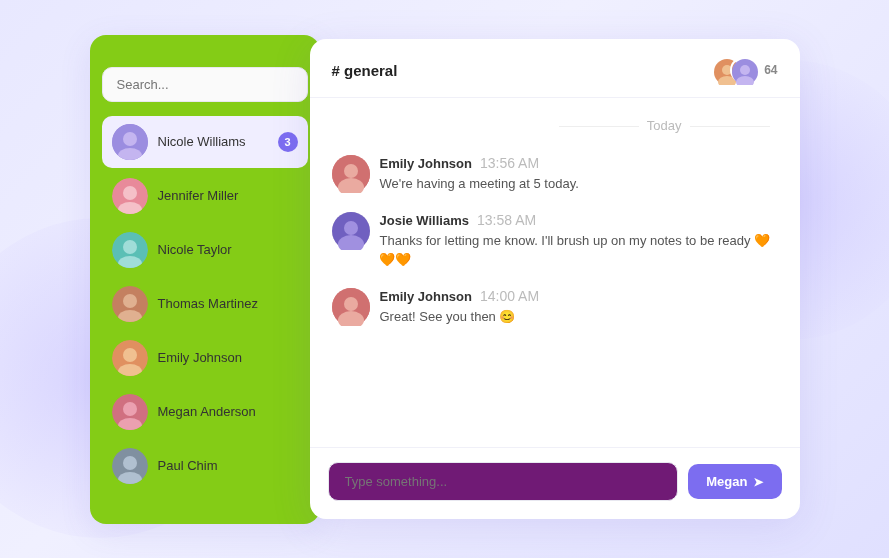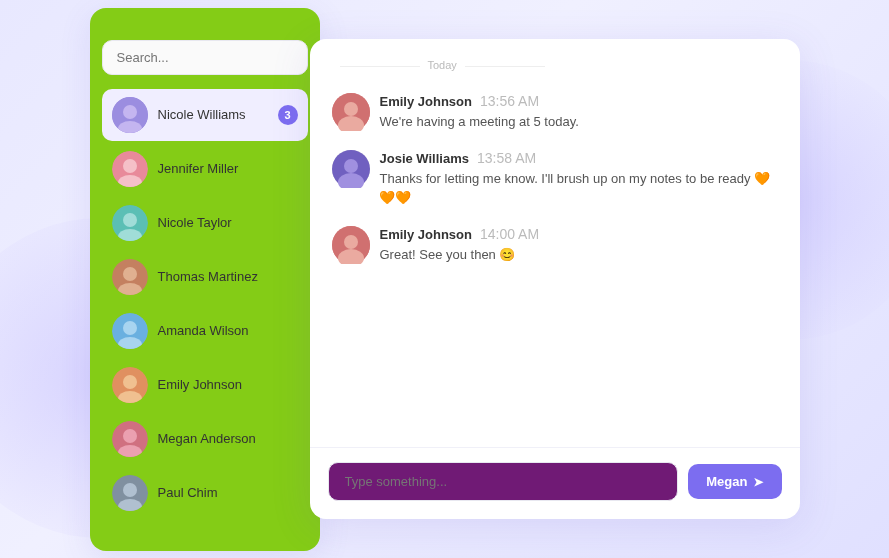--- a/index.html
+++ b/index.html
@@ -167,22 +167,22 @@
     .chat-messages {
       flex: 1;
       padding: 16px 22px;
       display: flex;
       flex-direction: column;
       gap: 18px;
       overflow-y: auto;
     }
 
     .date-divider {
-      text-align: left;
-      font-size: 11px;
+      text-align: right;
+      font-size: 13px;
       color: #bbb;
       margin: 4px 0;
       position: relative;
     }
     .date-divider::before, .date-divider::after {
       content: '';
       display: inline-block;
       width: 80px;
       height: 1px;
       background: #eee;
@@ -332,30 +332,20 @@
         <div class="face-avatar">
           <svg width="36" height="36" viewBox="0 0 36 36">
             <circle cx="18" cy="18" r="18" fill="#c48060"></circle>
             <circle cx="18" cy="15" r="7" fill="#e0b090"></circle>
             <ellipse cx="18" cy="32" rx="12" ry="8" fill="#e0b090"></ellipse>
           </svg>
         </div>
         <span class="contact-name">Thomas Martinez</span>
       </div>
 
-      <div class="contact-item">
-        <div class="face-avatar">
-          <svg width="36" height="36" viewBox="0 0 36 36">
-            <circle cx="18" cy="18" r="18" fill="#6ab0e0"></circle>
-            <circle cx="18" cy="15" r="7" fill="#a8d4f0"></circle>
-            <ellipse cx="18" cy="32" rx="12" ry="8" fill="#a8d4f0"></ellipse>
-          </svg>
-        </div>
-        <span class="contact-name">Amanda Wilson</span>
-      </div>
 
       <div class="contact-item">
         <div class="face-avatar">
           <svg width="36" height="36" viewBox="0 0 36 36">
             <circle cx="18" cy="18" r="18" fill="#e09060"></circle>
             <circle cx="18" cy="15" r="7" fill="#f0c090"></circle>
             <ellipse cx="18" cy="32" rx="12" ry="8" fill="#f0c090"></ellipse>
           </svg>
         </div>
         <span class="contact-name">Emily Johnson</span>
@@ -381,20 +371,42 @@
           </svg>
         </div>
         <span class="contact-name">Paul Chim</span>
       </div>
 
     </div>
   </div>
 
   <div class="chat-panel">
 
+    <div class="chat-header">
+      <span class="channel-name"># general</span>
+      <div class="header-right">
+        <div class="avatar-stack">
+          <div class="av-sm">
+            <svg width="26" height="26" viewBox="0 0 26 26">
+              <circle cx="13" cy="13" r="13" fill="#e09060"></circle>
+              <circle cx="13" cy="11" r="5" fill="#f0c090"></circle>
+              <ellipse cx="13" cy="23" rx="9" ry="6" fill="#f0c090"></ellipse>
+            </svg>
+          </div>
+          <div class="av-sm" style="border: 2px solid #fff; border-radius: 50%; margin-left: -8px;">
+            <svg width="26" height="26" viewBox="0 0 26 26">
+              <circle cx="13" cy="13" r="13" fill="#9b8de0"></circle>
+              <circle cx="13" cy="11" r="5" fill="#c4b5f0"></circle>
+              <ellipse cx="13" cy="23" rx="9" ry="6" fill="#c4b5f0"></ellipse>
+            </svg>
+          </div>
+        </div>
+        <span class="member-count">64</span>
+      </div>
+    </div>
 
     <div class="chat-messages">
 
       <div class="date-divider">Today</div>
 
       <div class="message-row">
         <div class="msg-avatar av-emily">
           <svg width="38" height="38" viewBox="0 0 38 38">
             <circle cx="19" cy="19" r="19" fill="#d07070"></circle>
             <circle cx="19" cy="16" r="7" fill="#eaaaa0"></circle>

